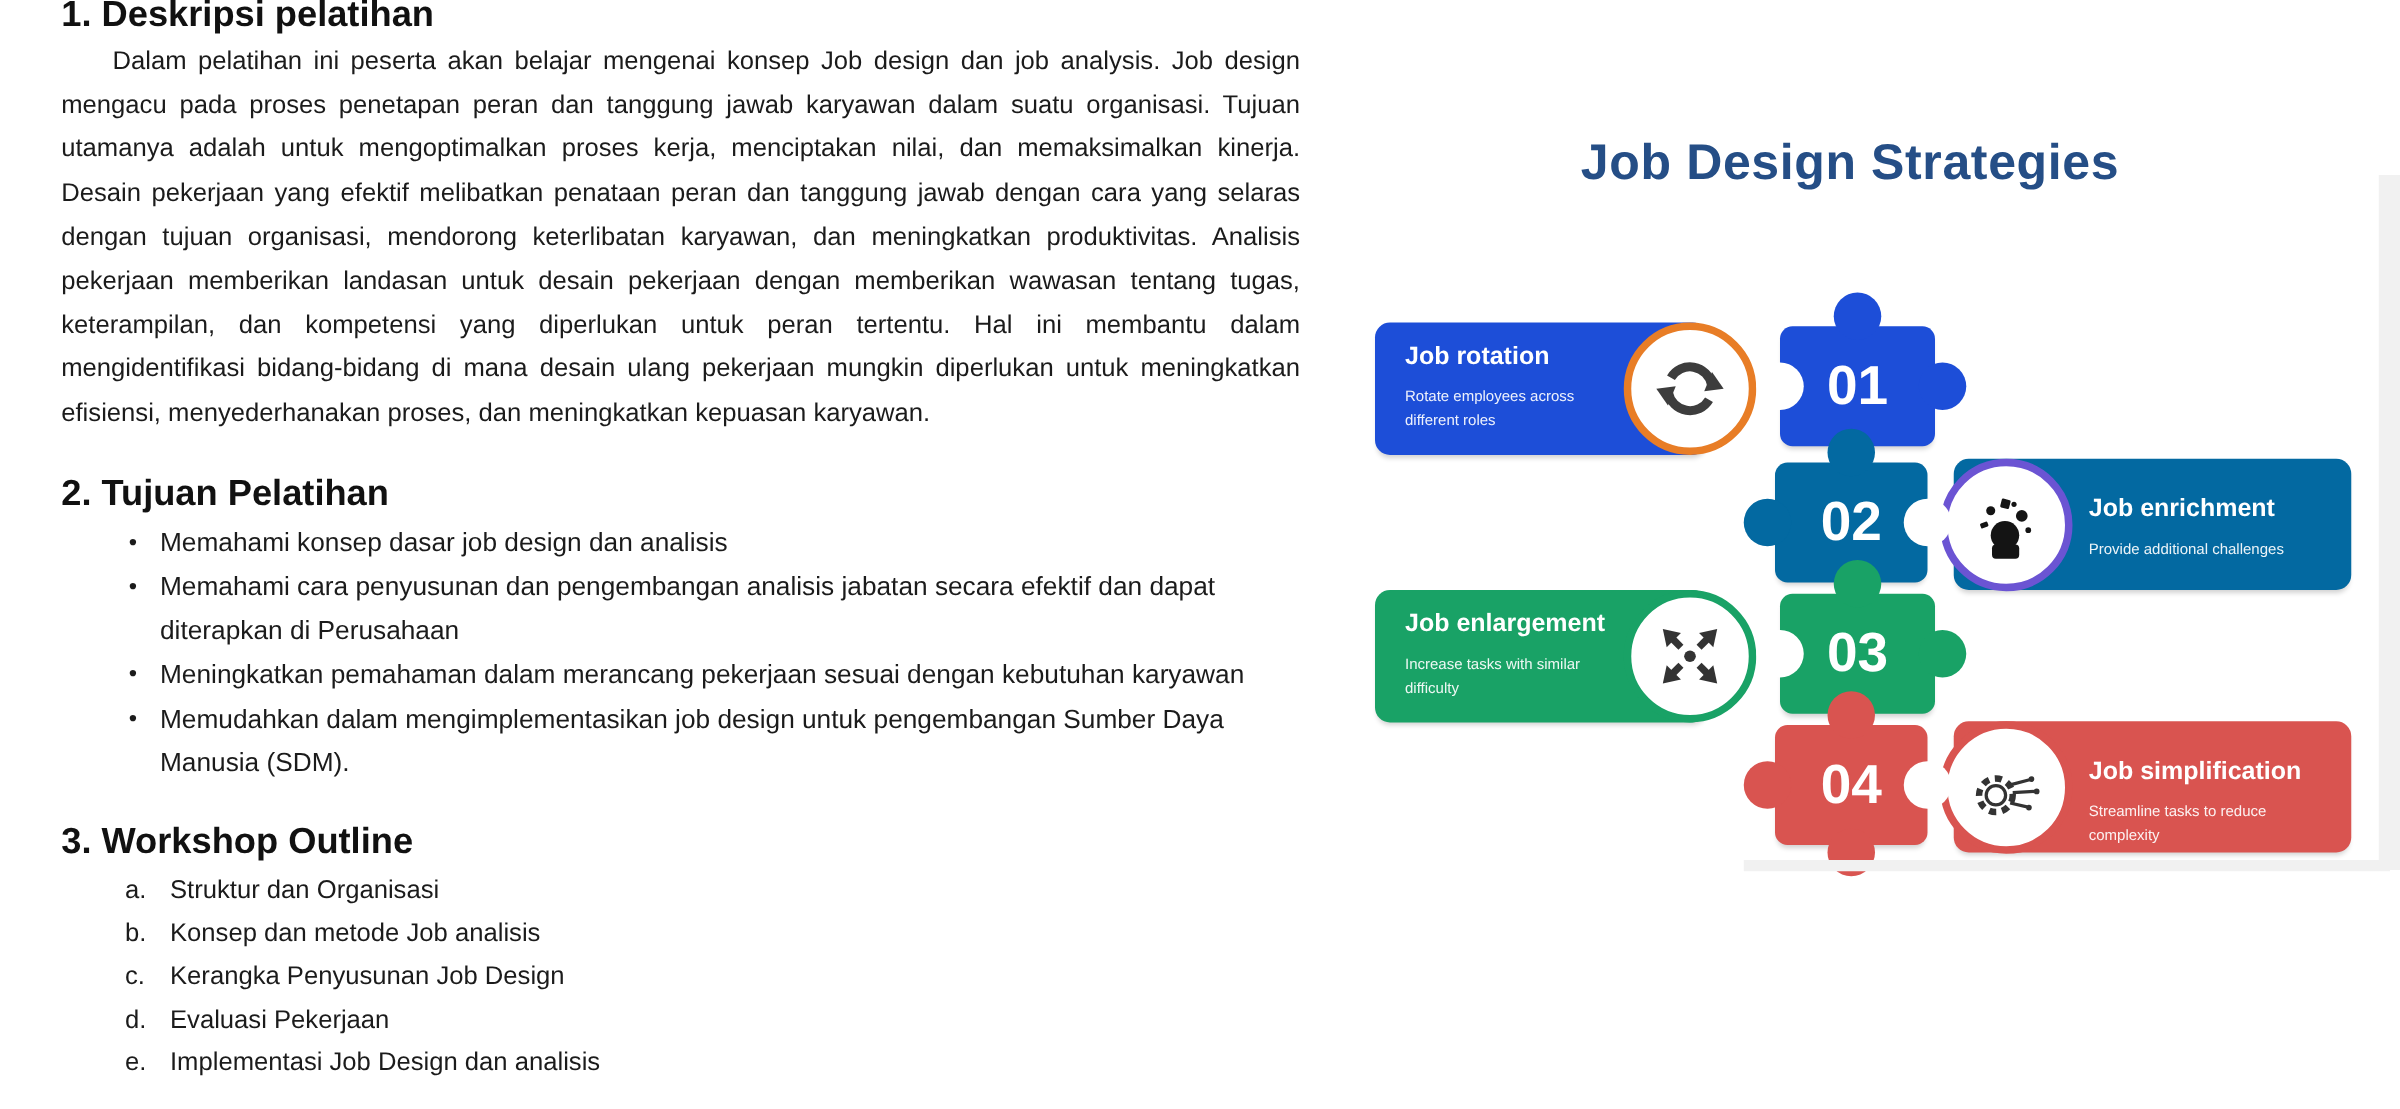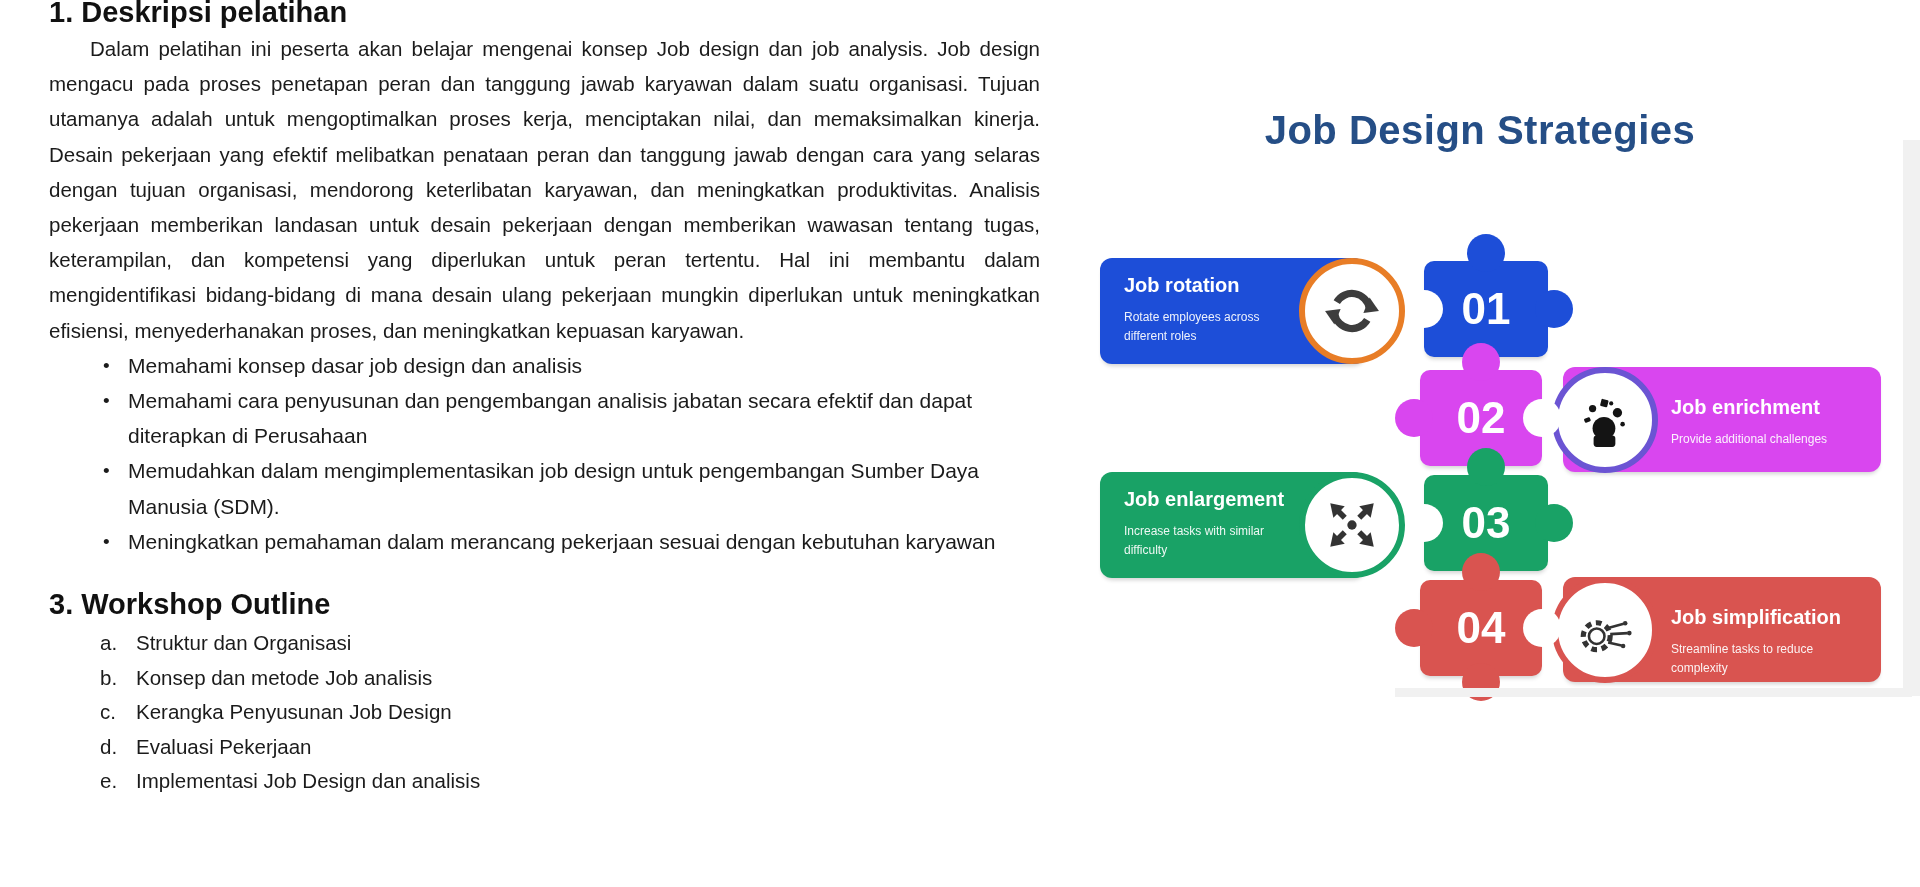--- a/index.html
+++ b/index.html
@@ -41,21 +41,21 @@
     position: absolute; left: 0; top: 8px; width: 800px;
     text-align: center; font-size: 40px; font-weight: bold;
     color: #254e86; letter-spacing: 0.5px;
   }
 
   .card {
     position: absolute; height: 106px; border-radius: 12px;
     box-shadow: 0 4px 4px -2px rgba(0,0,0,0.18);
   }
   .c-orange { background: #1d4ed8; }
-  .c-purple { background: #d946ef; }
+  .c-purple { background: #0369a1; }
   .c-green  { background: #19a266; }
   .c-red    { background: #d95450; }
 
   .cleft  { left: 20px;  width: 266px; }
   .cright { left: 483px; width: 318px; height: 105px; }
 
   .ctext { position: absolute; top: 16px; }
   .cleft  .ctext { left: 24px; }
   .cright .ctext { left: 108px; margin-top: 13px; }
   .cname { font-size: 20px; font-weight: bold; color: #ffffff; margin-bottom: 11px; }
@@ -89,25 +89,26 @@
 </style>
 </head>
 <body>
 
 <div class="page">
 
   <div class="doc">
     <h1>1. Deskripsi pelatihan</h1>
     <p>Dalam pelatihan ini peserta akan belajar mengenai konsep Job design dan job analysis. Job design mengacu pada proses penetapan peran dan tanggung jawab karyawan dalam suatu organisasi. Tujuan utamanya adalah untuk mengoptimalkan proses kerja, menciptakan nilai, dan memaksimalkan kinerja. Desain pekerjaan yang efektif melibatkan penataan peran dan tanggung jawab dengan cara yang selaras dengan tujuan organisasi, mendorong keterlibatan karyawan, dan meningkatkan produktivitas. Analisis pekerjaan memberikan landasan untuk desain pekerjaan dengan memberikan wawasan tentang tugas, keterampilan, dan kompetensi yang diperlukan untuk peran tertentu. Hal ini membantu dalam mengidentifikasi bidang-bidang di mana desain ulang pekerjaan mungkin diperlukan untuk meningkatkan efisiensi, menyederhanakan proses, dan meningkatkan kepuasan karyawan.</p>
 
+    <h2 class="h-tujuan">2. Tujuan Pelatihan</h2>
     <ul class="bullets">
       <li>Memahami konsep dasar job design dan analisis</li>
       <li>Memahami cara penyusunan dan pengembangan  analisis jabatan secara efektif dan dapat diterapkan di Perusahaan</li>
+      <li>Meningkatkan pemahaman dalam merancang pekerjaan sesuai dengan kebutuhan karyawan</li>
       <li>Memudahkan dalam mengimplementasikan job design untuk pengembangan Sumber Daya Manusia (SDM).</li>
-      <li>Meningkatkan pemahaman dalam merancang pekerjaan sesuai dengan kebutuhan karyawan</li>
     </ul>
 
     <h2 class="h-workshop">3. Workshop Outline</h2>
     <div class="outline">
       <div class="orow">
         <span class="olt">a.</span>
         <span>Struktur dan Organisasi</span>
       </div>
       <div class="orow">
         <span class="olt">b.</span>

